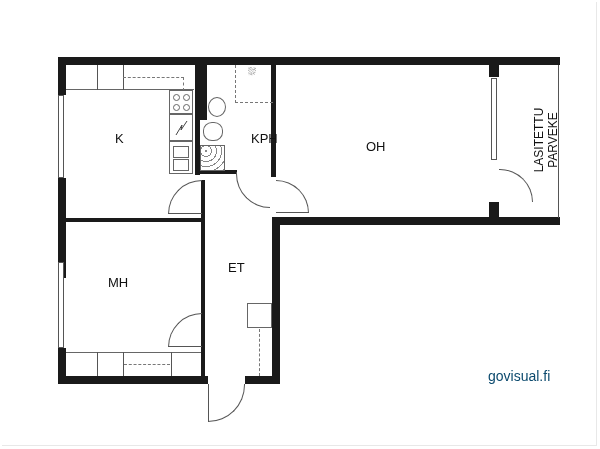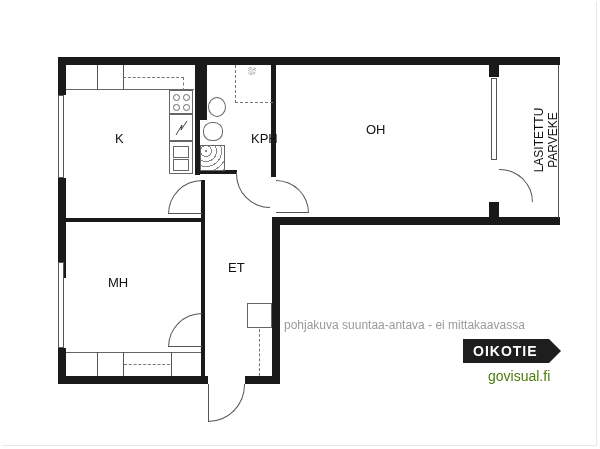--- a/index.html
+++ b/index.html
@@ -89,25 +89,23 @@
   <div class="line" style="left:97px;top:352px;width:1px;height:24px;"></div>
   <div class="line" style="left:123px;top:352px;width:1px;height:24px;"></div>
   <div class="line" style="left:171px;top:352px;width:1px;height:24px;"></div>
   <div class="dash" style="left:124px;top:364px;width:46px;border-top-width:1px;"></div>
 
   <div class="fix" style="left:247px;top:303px;width:25px;height:25px;"></div>
   <div class="dash" style="left:259px;top:329px;height:47px;border-left-width:1px;"></div>
 
   <div class="room" style="left:115px;top:131px;">K</div>
   <div class="room" style="left:251px;top:131px;">KPH</div>
-  <div class="room" style="left:366px;top:122px;">OH</div>
+  <div class="room" style="left:366px;top:139px;">OH</div>
   <div class="room" style="left:108px;top:275px;">MH</div>
   <div class="room" style="left:228px;top:260px;">ET</div>
 
   <div style="position:absolute;left:546px;top:140px;transform:translate(-50%,-50%) rotate(-90deg);font-size:12px;line-height:14px;color:#111;text-align:center;white-space:nowrap;">
     <div>LASITETTU</div>
     <div>PARVEKE</div>
   </div>
 
-  <div class="note" style="left:284px;top:318px;font-size:12px;">pohjakuva suuntaa-antava - ei mittakaavassa</div>
-  <div class="badge" style="left:463px;top:339px;width:86px;height:24px;">OIKOTIE</div>
-  <div class="note" style="left:488px;top:368px;font-size:14px;color:#4d7c0f;">govisual.fi</div>
+  <div class="note" style="left:488px;top:368px;font-size:14px;color:#0c4a6e;">govisual.fi</div>
 </div>
 
 </body></html>

